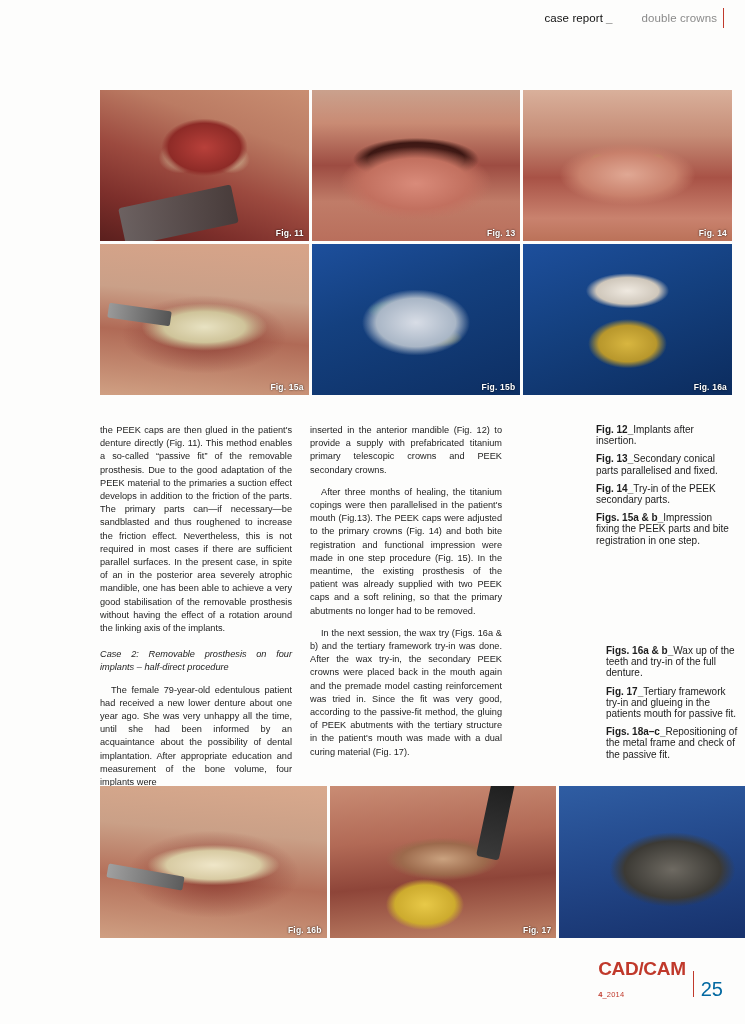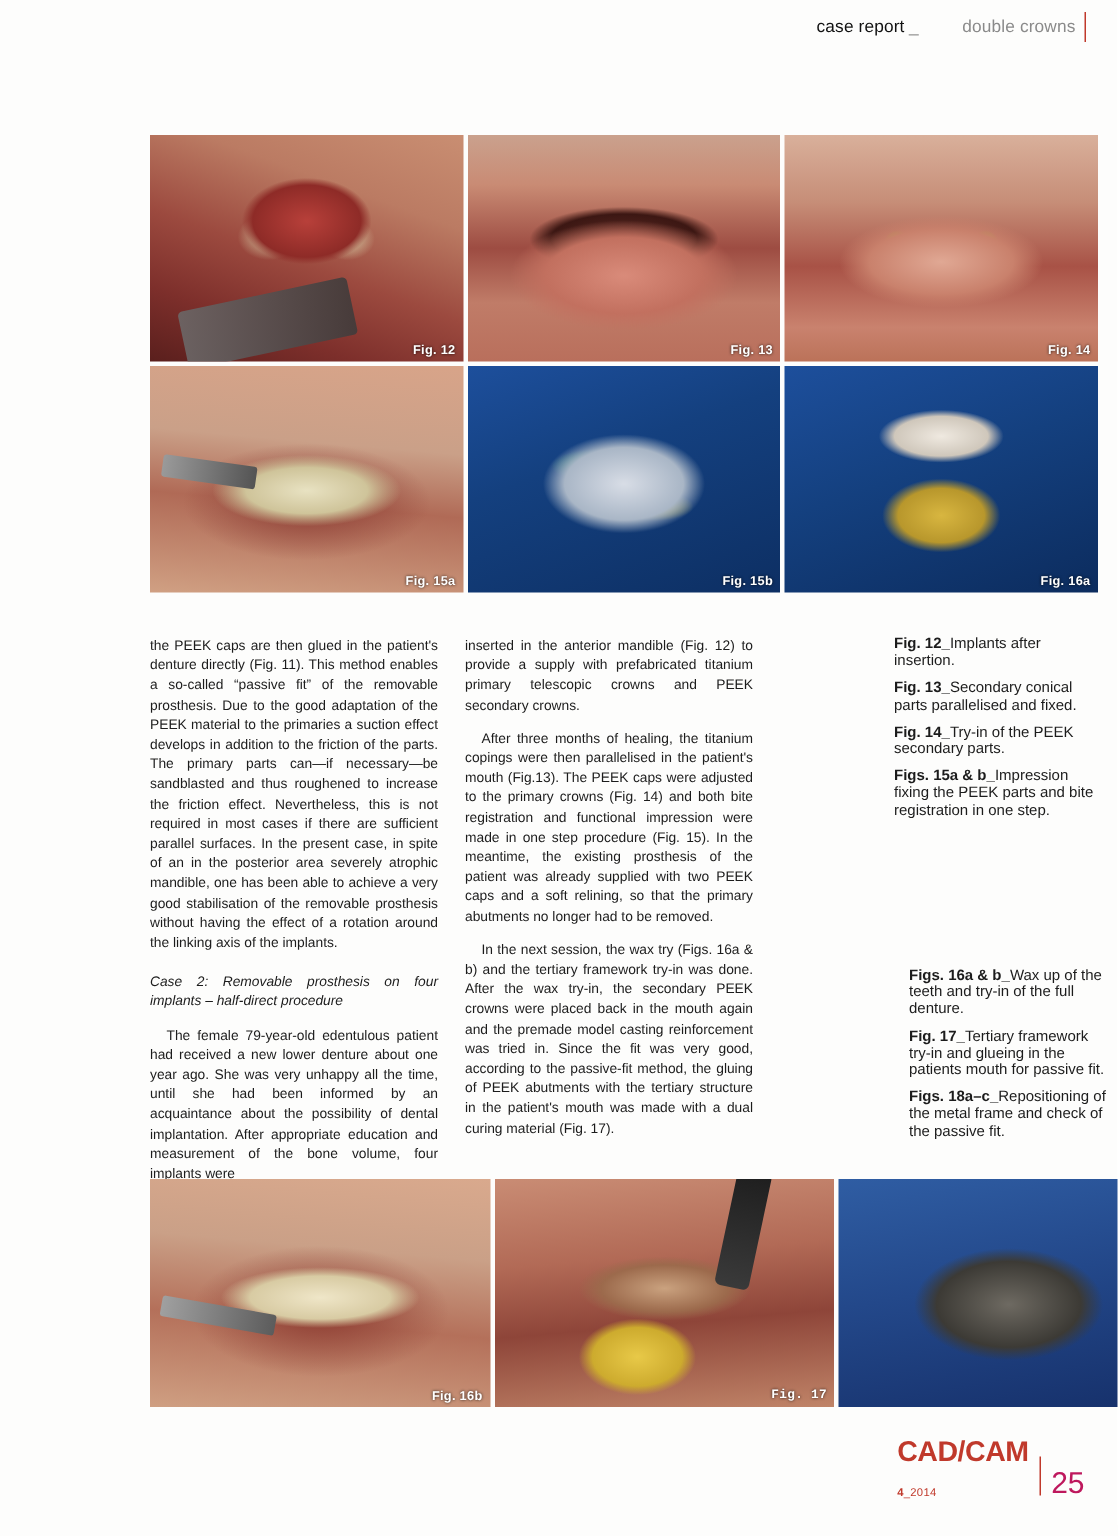--- a/index.html
+++ b/index.html
@@ -163,21 +163,20 @@
     width: 34%; height: 9%;
     background: linear-gradient(90deg, #a0a0a0, #5c5c5c);
     transform: rotate(10deg);
     border-radius: 2px;
   }
   .p-17 {
     background:
       radial-gradient(ellipse 70px 26px at 50% 48%, #caa27f 0%, #9c6a4c 60%, rgba(156,106,76,0) 82%),
       radial-gradient(ellipse 46px 30px at 42% 78%, #e8c948 0%, #cdab2e 65%, rgba(205,171,46,0) 85%),
       linear-gradient(175deg, #c98c74 0%, #b26a56 35%, #8e4539 62%, #c08468 100%);
-    font-family: Liberation Mono, monospace;
   }
   .p-17::after {
     content: "";
     position: absolute;
     right: 22%; top: -4%;
     width: 10%; height: 52%;
     background: linear-gradient(180deg, #1e1e1e, #3a3a3a);
     border-radius: 4px;
     transform: rotate(12deg);
   }
@@ -248,41 +247,41 @@
   }
   .brand-sub b { font-weight: bold; }
   .footer-bar {
     width: 1px;
     height: 26px;
     background: #c0392b;
     margin-bottom: 1px;
   }
   .page-num {
     font-size: 20px;
-    color: #be185d;
+    color: #0369a1;
     font-weight: normal;
     line-height: 1;
     margin-bottom: -1px;
   }
 </style>
 </head>
 <body>
 
 <div class="page">
 
   <div class="running-head">
     <span class="rh-bold">case report</span>
     <span class="rh-sep">_</span>
     <span class="rh-light">double crowns</span>
   </div>
   <div class="rh-rule"></div>
 
   <div class="img-grid" id="grid-top">
     <div class="photo p-12">
-      <span class="cap">Fig. 12</span>
+      <span class="cap">Fig. 11</span>
     </div>
     <div class="photo p-13">
       <span class="cap">Fig. 13</span>
     </div>
     <div class="photo p-14">
       <span class="cap">Fig. 14</span>
     </div>
     <div class="photo p-15a">
       <span class="cap">Fig. 15a</span>
     </div>

